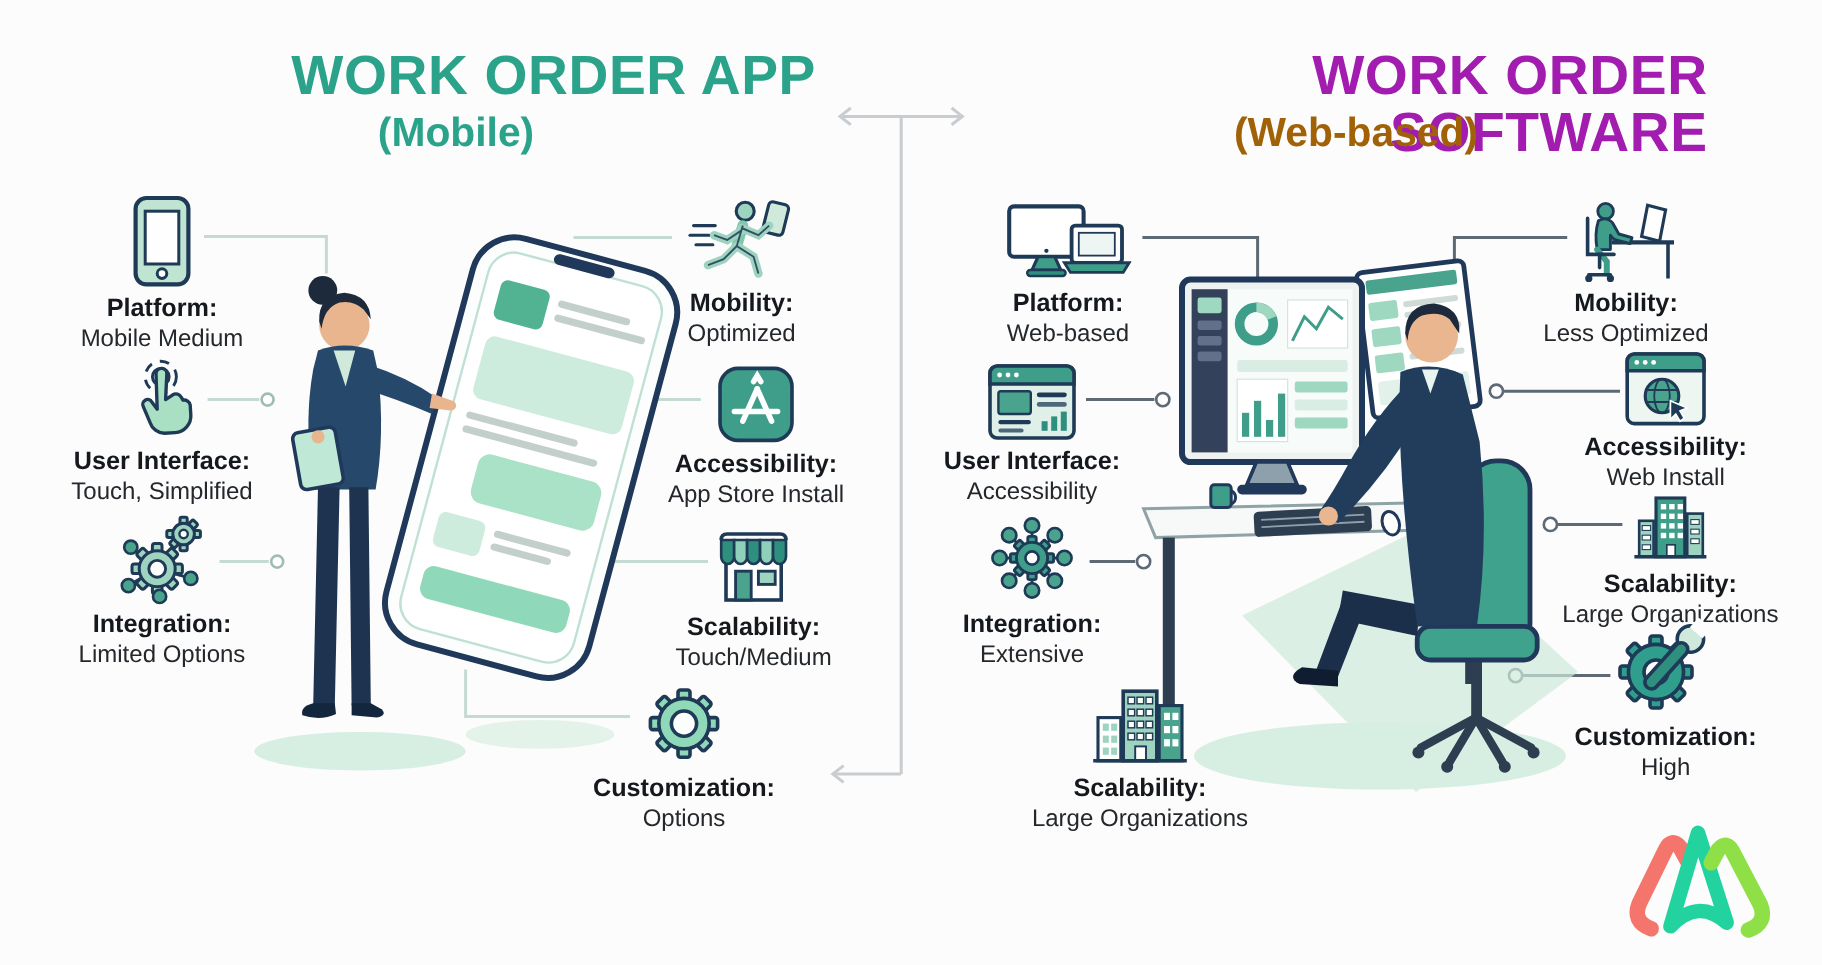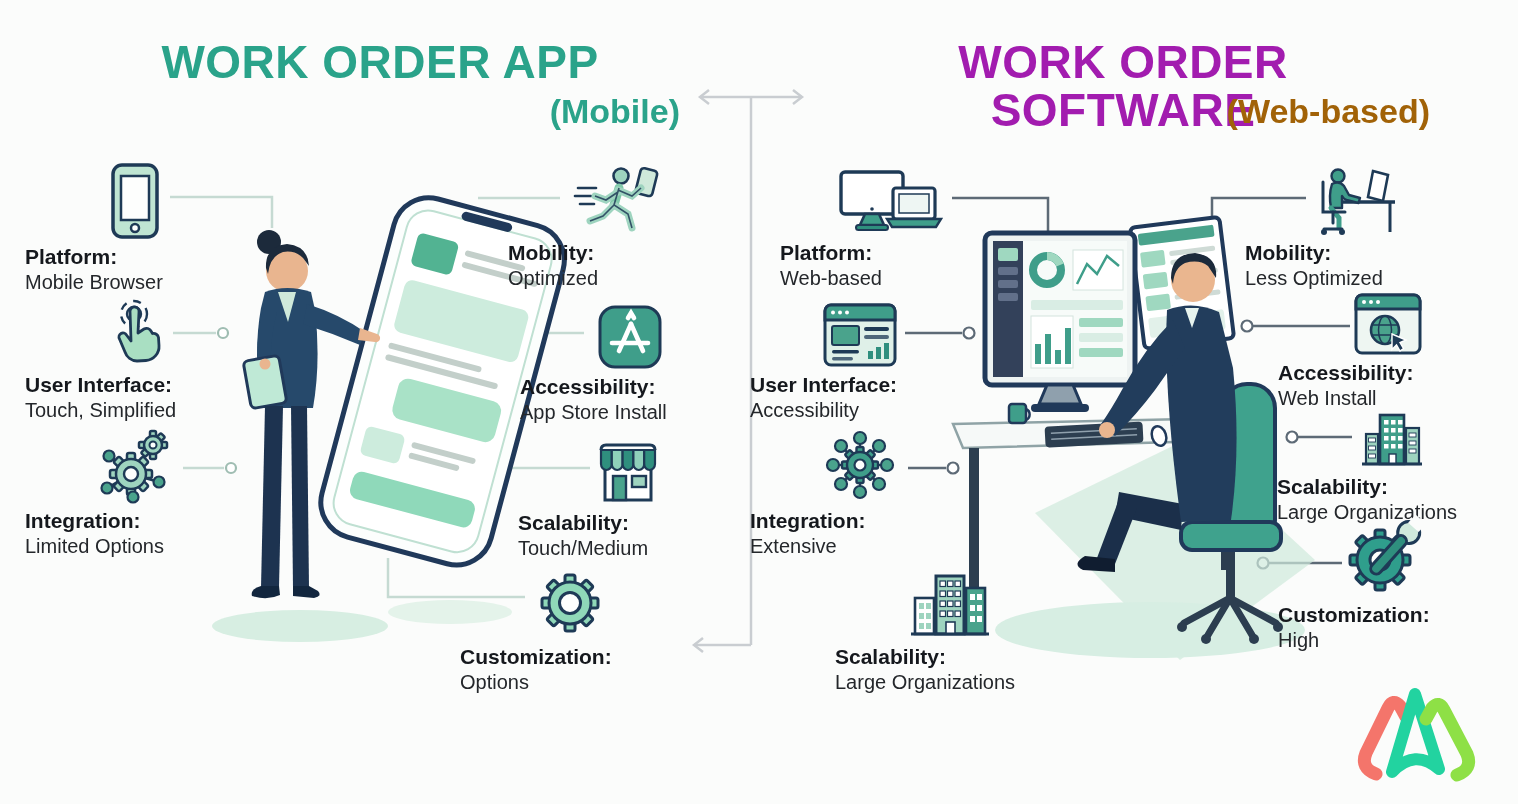--- a/index.html
+++ b/index.html
@@ -1,22 +1,22 @@
 <!DOCTYPE html>
 <html><head>
 <meta charset="utf-8">
 <style>
 *{margin:0;padding:0;box-sizing:border-box}
 html,body{width:1518px;height:804px}
 body{background:#fbfcfb;font-family:"Liberation Sans",sans-serif;overflow:hidden}
 .stage{position:relative;width:1518px;height:804px}
 .abs{position:absolute}
-.panel-title{position:absolute;text-align:center;font-weight:800;font-size:46px;letter-spacing:.5px;line-height:1.05}
-.panel-sub{position:absolute;text-align:right;font-weight:600;font-size:34px}
-.feature{position:absolute;width:220px;text-align:left;z-index:3}
+.panel-title{position:absolute;text-align:right;font-weight:800;font-size:46px;letter-spacing:.5px;line-height:1.05}
+.panel-sub{position:absolute;text-align:center;font-weight:600;font-size:34px}
+.feature{position:absolute;width:220px;text-align:center;z-index:3}
 .ficon{display:flex;align-items:flex-end;justify-content:center}
 .flabel{font-size:21px;font-weight:700;color:#15181d;margin-top:5px;line-height:1.1}
 .fvalue{font-size:20px;color:#24272b;margin-top:3px;line-height:1.1}
 svg{display:block}
 .lines{pointer-events:none;z-index:1}
 .illus{z-index:2}
 </style>
 </head>
 <body>
 
@@ -69,21 +69,21 @@
 
 <div class="feature" style="left:25px;top:158px">
   <div class="ficon" style="height:82px">
     <svg width="50" height="78" viewBox="0 0 50 78">
       <rect x="3" y="3" width="44" height="72" rx="9" fill="#bfe5d2" stroke="#1e3a56" stroke-width="3.5"></rect>
       <rect x="11" y="14" width="28" height="44" fill="#fdfefd" stroke="#1e3a56" stroke-width="2.5"></rect>
       <circle cx="25" cy="66" r="4" fill="#fdfefd" stroke="#1e3a56" stroke-width="2.5"></circle>
     </svg>
   </div>
   <div class="flabel">Platform:</div>
-  <div class="fvalue">Mobile Browser</div>
+  <div class="fvalue">Mobile Medium</div>
 </div>
 
 <div class="feature" style="left:25px;top:296px">
   <div class="ficon" style="height:72px">
     <svg width="64" height="70" viewBox="0 0 64 70">
       <circle cx="31" cy="16" r="7" fill="none" stroke="#1e3a56" stroke-width="2.4"></circle>
       <circle cx="31" cy="16" r="13" fill="none" stroke="#1e3a56" stroke-width="2.4" stroke-dasharray="8 7"></circle>
       <path d="M27,13 a4.5,4.5 0 0 1 9,1 l-1,21 6,-4 a5,5 0 0 1 7,2 l1.5,2.5 a5,5 0 0 1 6,4 l0.5,8 a14,14 0 0 1 -13,15 l-9,0.5 a13,13 0 0 1 -12,-9 l-5.5,-13 a4,4 0 0 1 7,-4 l4.5,6 z" fill="#a9dfc2" stroke="#1e3a56" stroke-width="2.8" stroke-linejoin="round"></path>
     </svg>
   </div>

